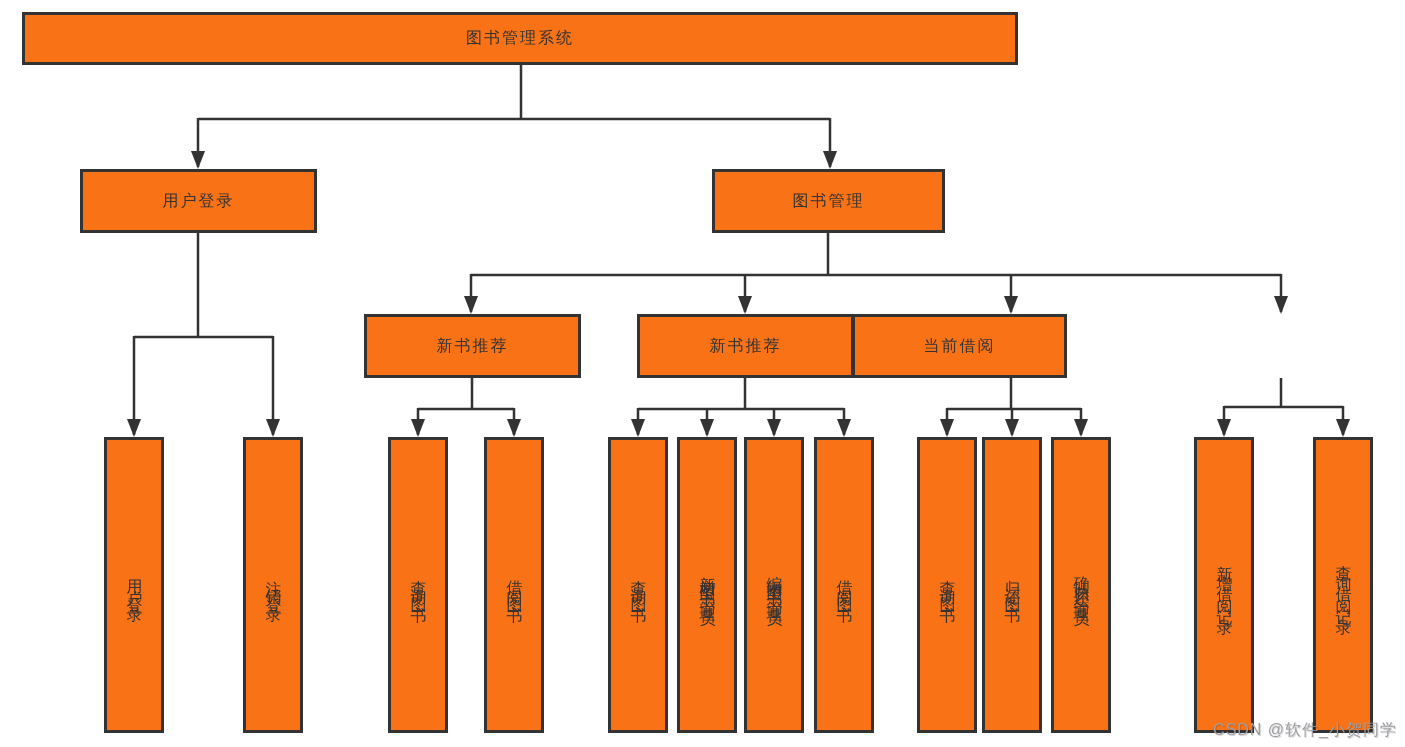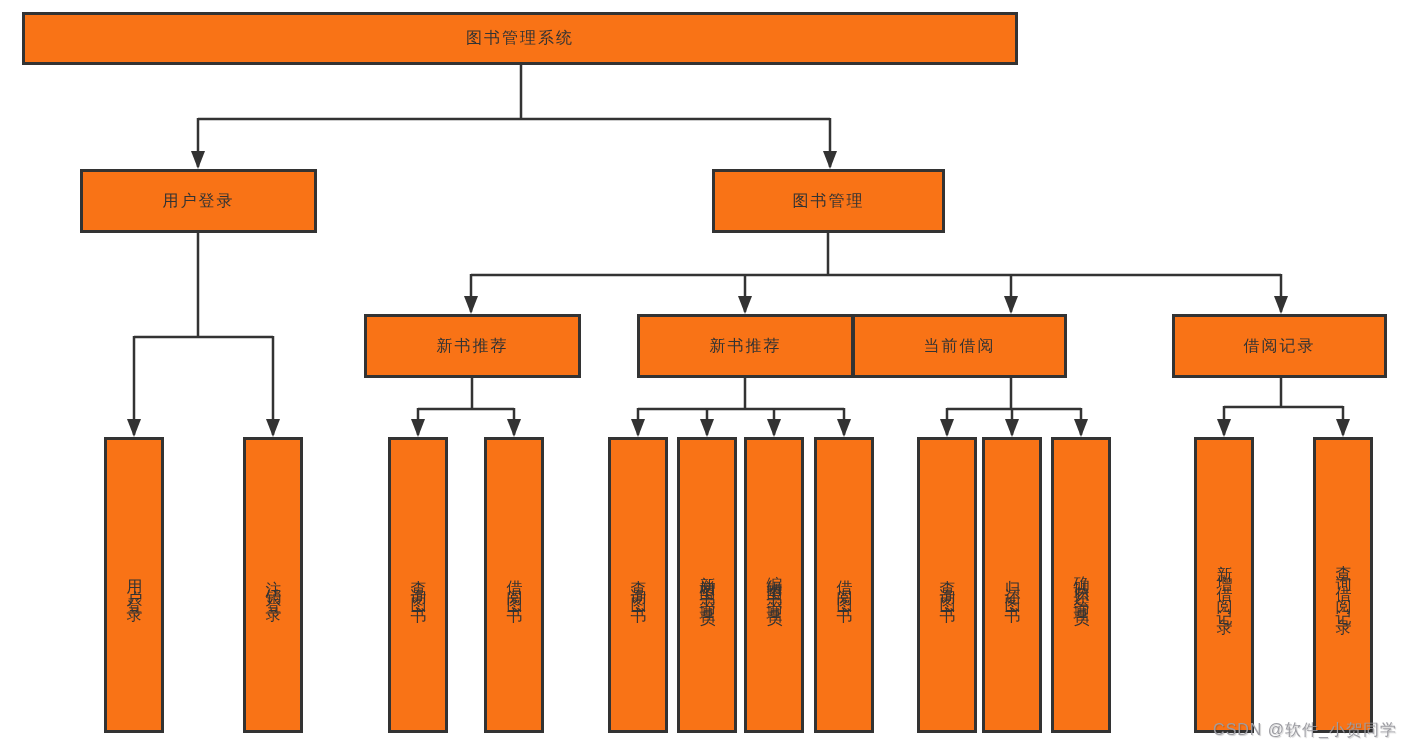--- a/index.html
+++ b/index.html
@@ -112,21 +112,20 @@
   </svg>
 
   <div class="node root-box">图书管理系统</div>
 
   <div class="node l2-0">用户登录</div>
   <div class="node l2-1">图书管理</div>
 
   <div class="node l3-0">新书推荐</div>
   <div class="node l3-1">新书推荐</div>
   <div class="node l3-2">当前借阅</div>
-  <div class="node l3-3">借阅记录</div>
 
   <div class="node leaf leaf-0 vt-s">用户登录</div>
   <div class="node leaf leaf-1 vt-s">注销登录</div>
   <div class="node leaf leaf-2 vt-s">查询图书</div>
   <div class="node leaf leaf-3 vt-s">借阅图书</div>
   <div class="node leaf leaf-4 vt-s">查询图书</div>
   <div class="node leaf leaf-5 vt-l">新增图书（管理员）</div>
   <div class="node leaf leaf-6 vt-l">编辑图书（管理员）</div>
   <div class="node leaf leaf-7 vt-s">借阅图书</div>
   <div class="node leaf leaf-8 vt-s">查询图书</div>

